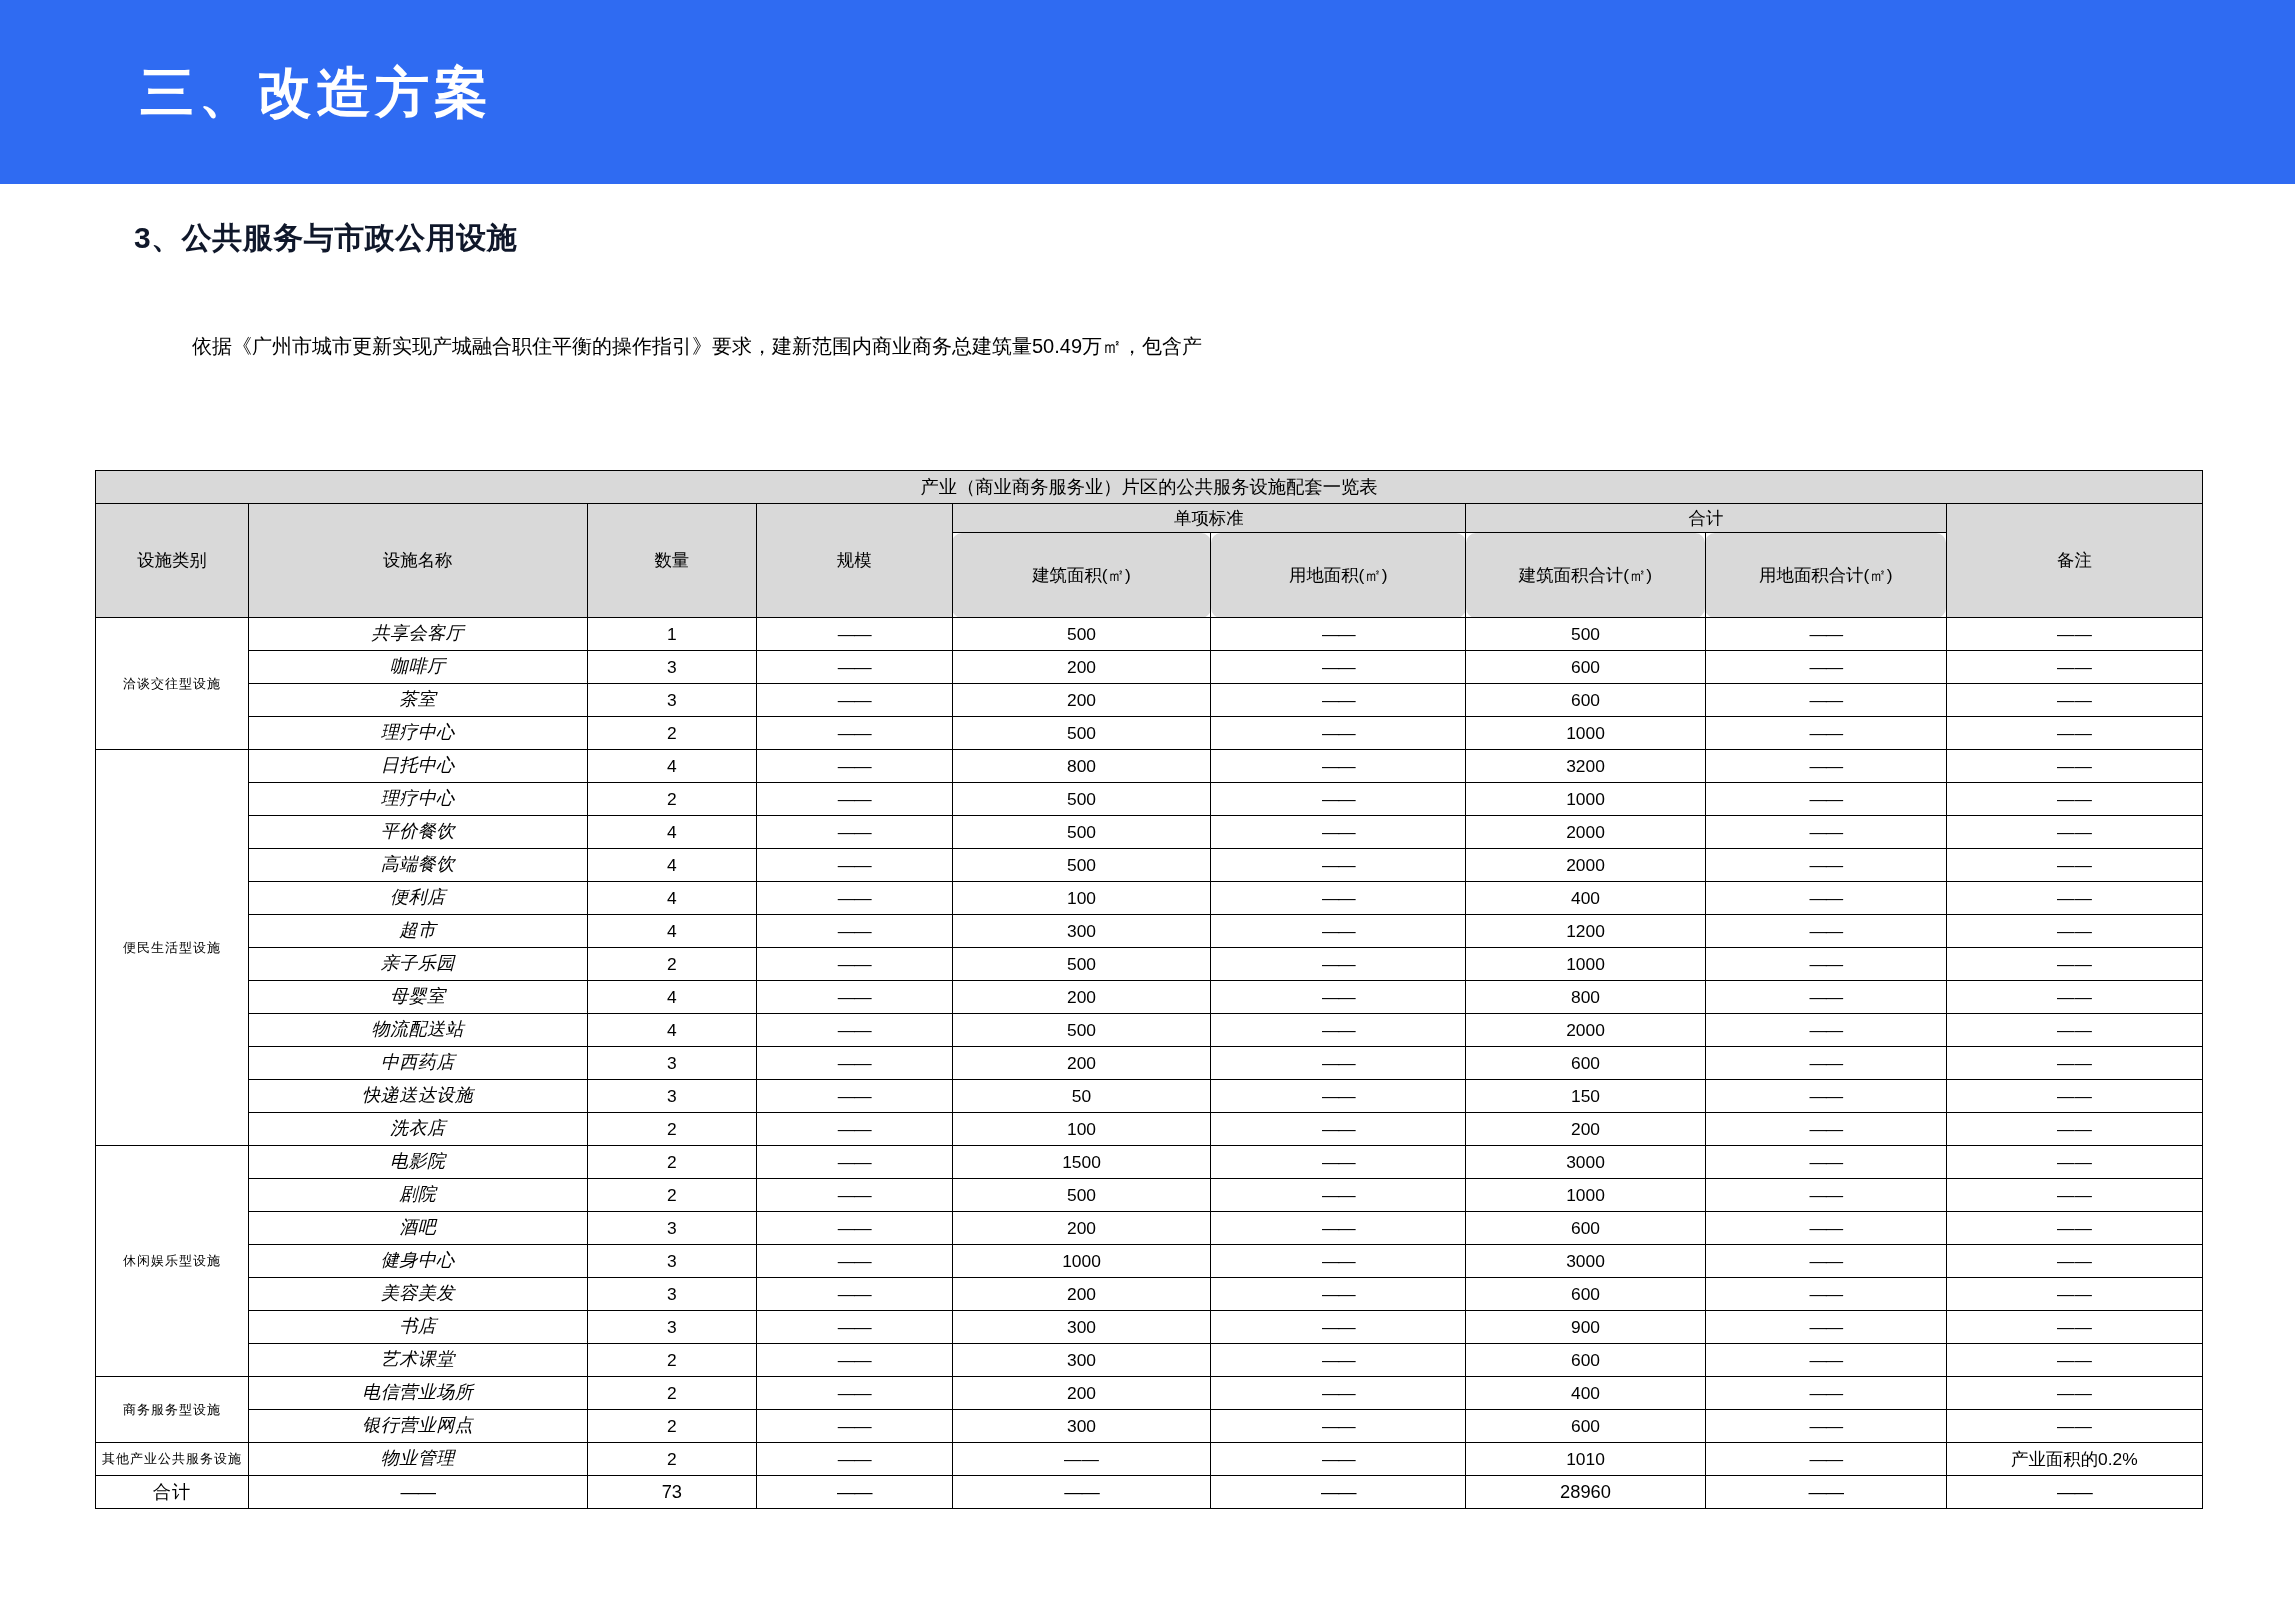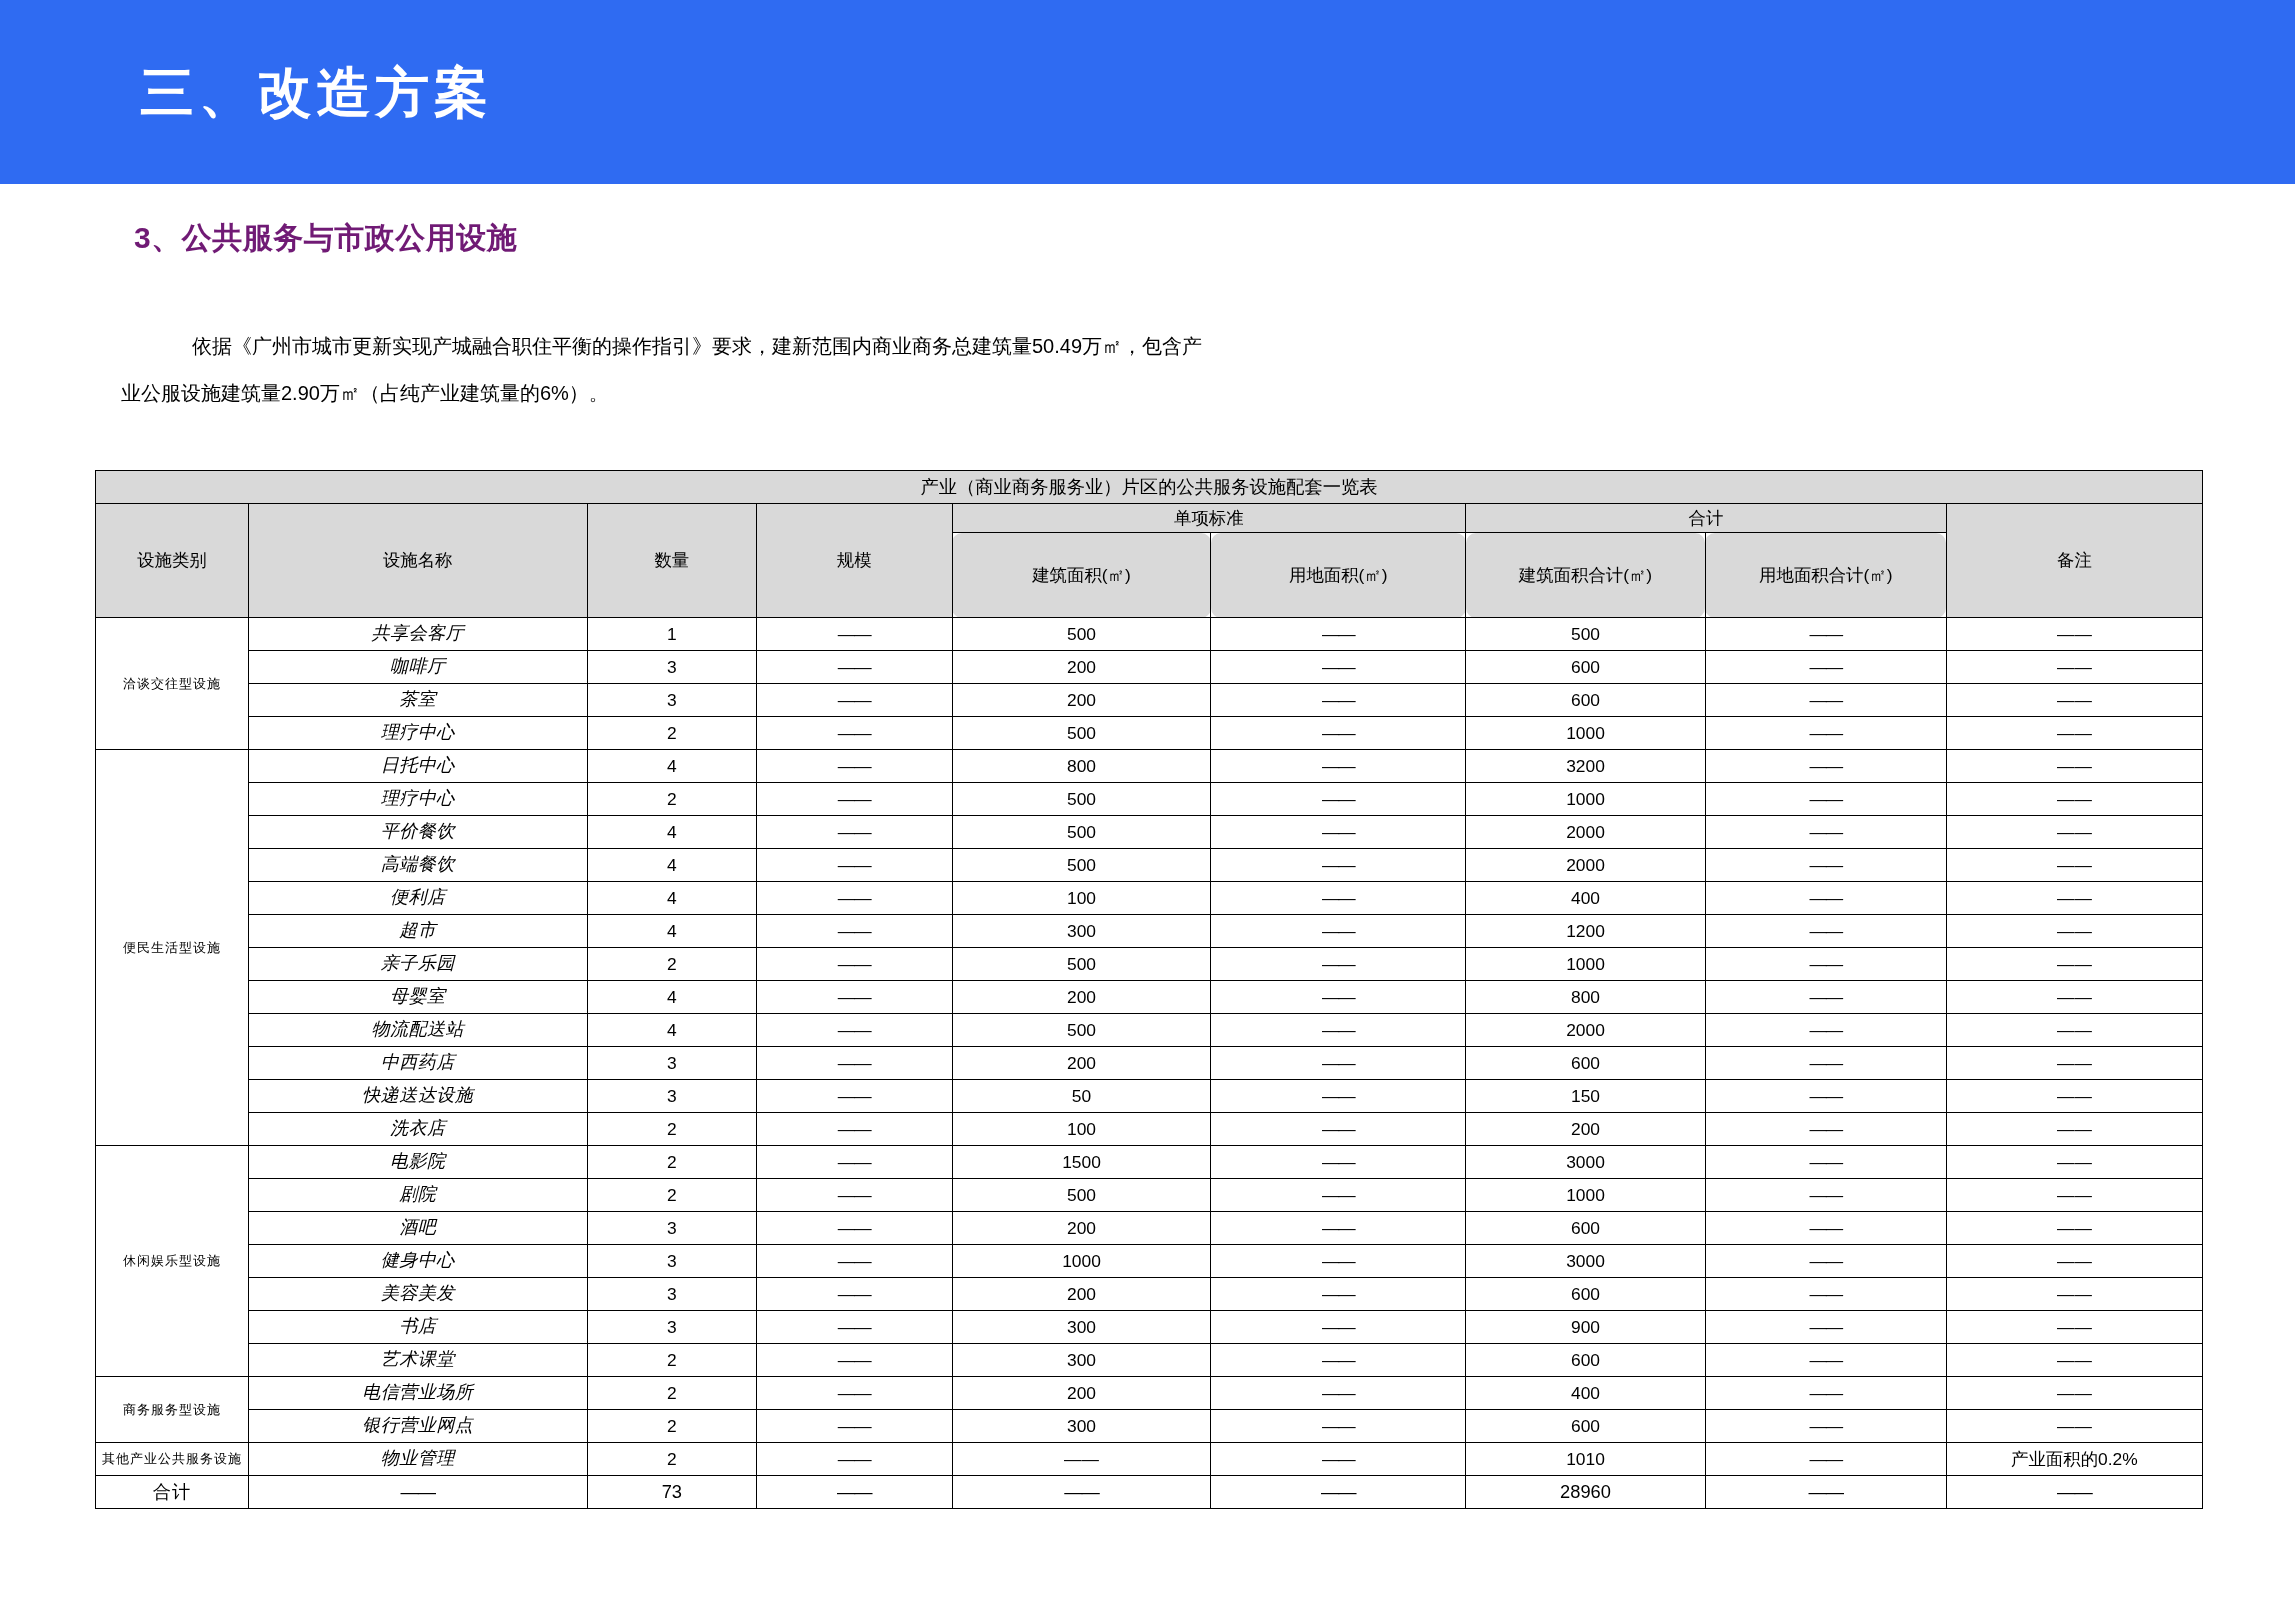--- a/index.html
+++ b/index.html
@@ -37,21 +37,21 @@
     line-height: 1;
   }
 
   
   #section-heading {
     position: absolute;
     left: 134px;
     top: 218px;
     font-size: 30px;
     font-weight: bold;
-    color: #701a75;
+    color: #0f172a;
     letter-spacing: 0.5px;
     white-space: nowrap;
   }
 
   
   #body-paragraph {
     position: absolute;
     left: 121px;
     top: 304px;
     width: 2073px;
@@ -129,21 +129,20 @@
 <body>
 
 <div id="header-band">
   <div id="header-title">三、改造方案</div>
 </div>
 
 <div id="section-heading">3、公共服务与市政公用设施</div>
 
 <div id="body-paragraph">
   <span class="indent"></span><span>依据《广州市城市更新实现产城融合职住平衡的操作指引》要求，建新范围内商业商务总建筑量50.49万㎡</span><span>，包含产</span><br>
-  <span>业公服设施建筑量2.90万㎡（占纯产业建筑量的6%）。</span>
 </div>
 
 <div id="facility-table-wrap">
   <table class="facility-table">
     <colgroup>
       <col class="c-cat">
         <col class="c-name">
         <col class="c-qty">
         <col class="c-scale">
       <col class="c-ba">

